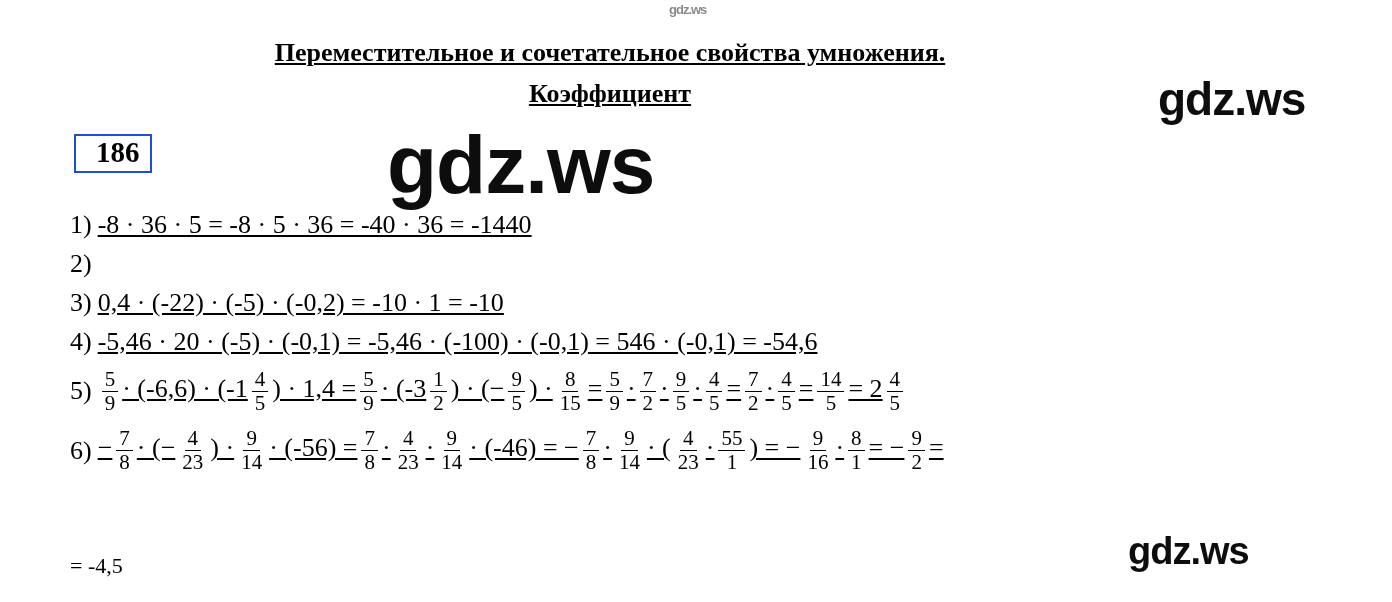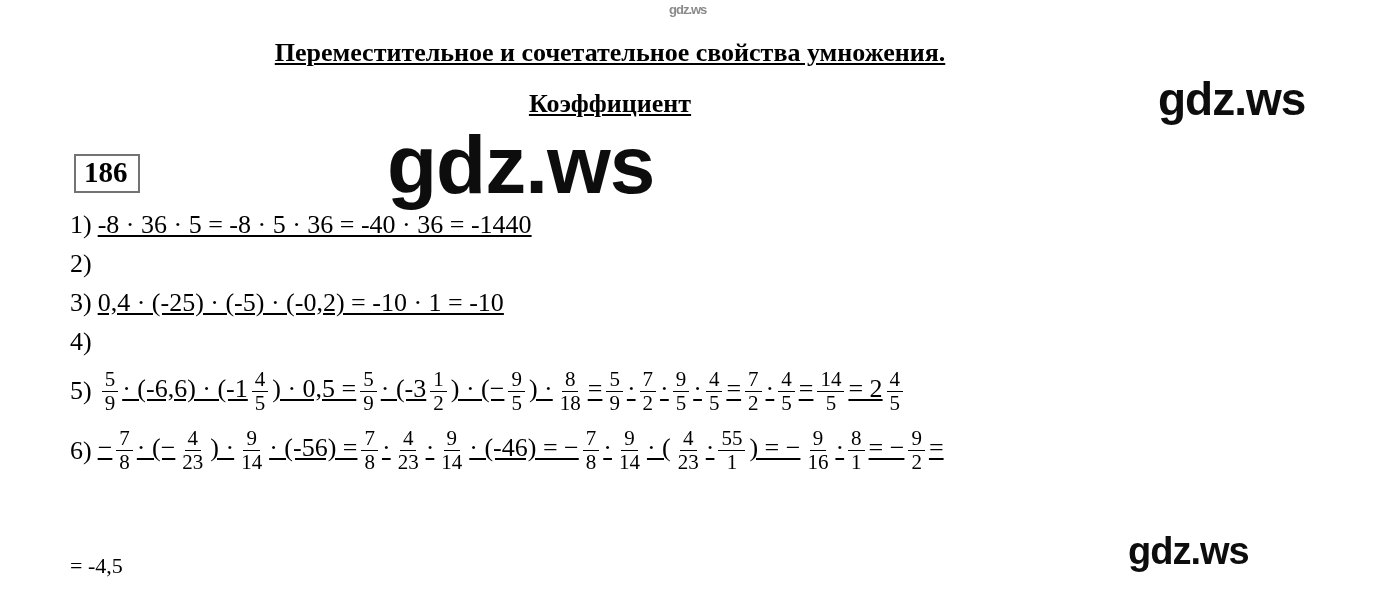--- a/index.html
+++ b/index.html
@@ -62,30 +62,30 @@
   .title-line {
     font-family: "Liberation Serif", serif;
     font-weight: bold;
     font-size: 26px;
     text-decoration: underline;
     line-height: 1.34;
     display: inline-block;
   }
   .title-line2 {
     display: block;
-    margin-top: 16px;
+    margin-top: 6px;
   }
 
   
   .ex-number {
     position: absolute;
     left: 74px;
-    top: 154px;
-    border: 2px solid #737373;
-    padding: 2px 10px 4px 8px;
+    top: 134px;
+    border: 2px solid #1d4ed8;
+    padding: 2px 10px 4px 20px;
     font-family: "Liberation Serif", serif;
     font-weight: bold;
     font-size: 29px;
     line-height: 1;
   }
 
   
   .lines {
     position: absolute;
     left: 70px;
@@ -154,47 +154,48 @@
     <span class="lbl">1)</span>
     <span class="plain">-8 · 36 · 5 = -8 · 5 · 36 = -40 · 36 = -1440</span>
   </div>
 
   <div class="line">
     <span class="lbl">2)</span>
   </div>
 
   <div class="line">
     <span class="lbl">3)</span>
-    <span class="plain">0,4 · (-25) · (-5) · (-0,2) = -10 · 1 = -10</span>
+    <span class="plain">0,4 · (-22) · (-5) · (-0,2) = -10 · 1 = -10</span>
   </div>
 
   <div class="line">
     <span class="lbl">4)</span>
+    <span class="plain">-5,46 · 20 · (-5) · (-0,1) = -5,46 · (-100) · (-0,1) = 546 · (-0,1) = -54,6</span>
   </div>
 
   <div class="line">
     <span class="lbl">5)</span>
     <span class="expr" id="expr5"><span class="frac">
           <span class="num">5</span>
           <span class="den">9</span>
         </span><span class="plain"> · (-6,6) · (-1 </span><span class="frac">
           <span class="num">4</span>
           <span class="den">5</span>
-        </span><span class="plain"> ) · 0,5 = </span><span class="frac">
+        </span><span class="plain"> ) · 1,4 = </span><span class="frac">
           <span class="num">5</span>
           <span class="den">9</span>
         </span><span class="plain"> · (-3 </span><span class="frac">
           <span class="num">1</span>
           <span class="den">2</span>
         </span><span class="plain"> ) · (− </span><span class="frac">
           <span class="num">9</span>
           <span class="den">5</span>
         </span><span class="plain"> ) · </span><span class="frac">
           <span class="num">8</span>
-          <span class="den">18</span>
+          <span class="den">15</span>
         </span><span class="plain"> = </span><span class="frac">
           <span class="num">5</span>
           <span class="den">9</span>
         </span><span class="plain"> · </span><span class="frac">
           <span class="num">7</span>
           <span class="den">2</span>
         </span><span class="plain"> · </span><span class="frac">
           <span class="num">9</span>
           <span class="den">5</span>
         </span><span class="plain"> · </span><span class="frac">

